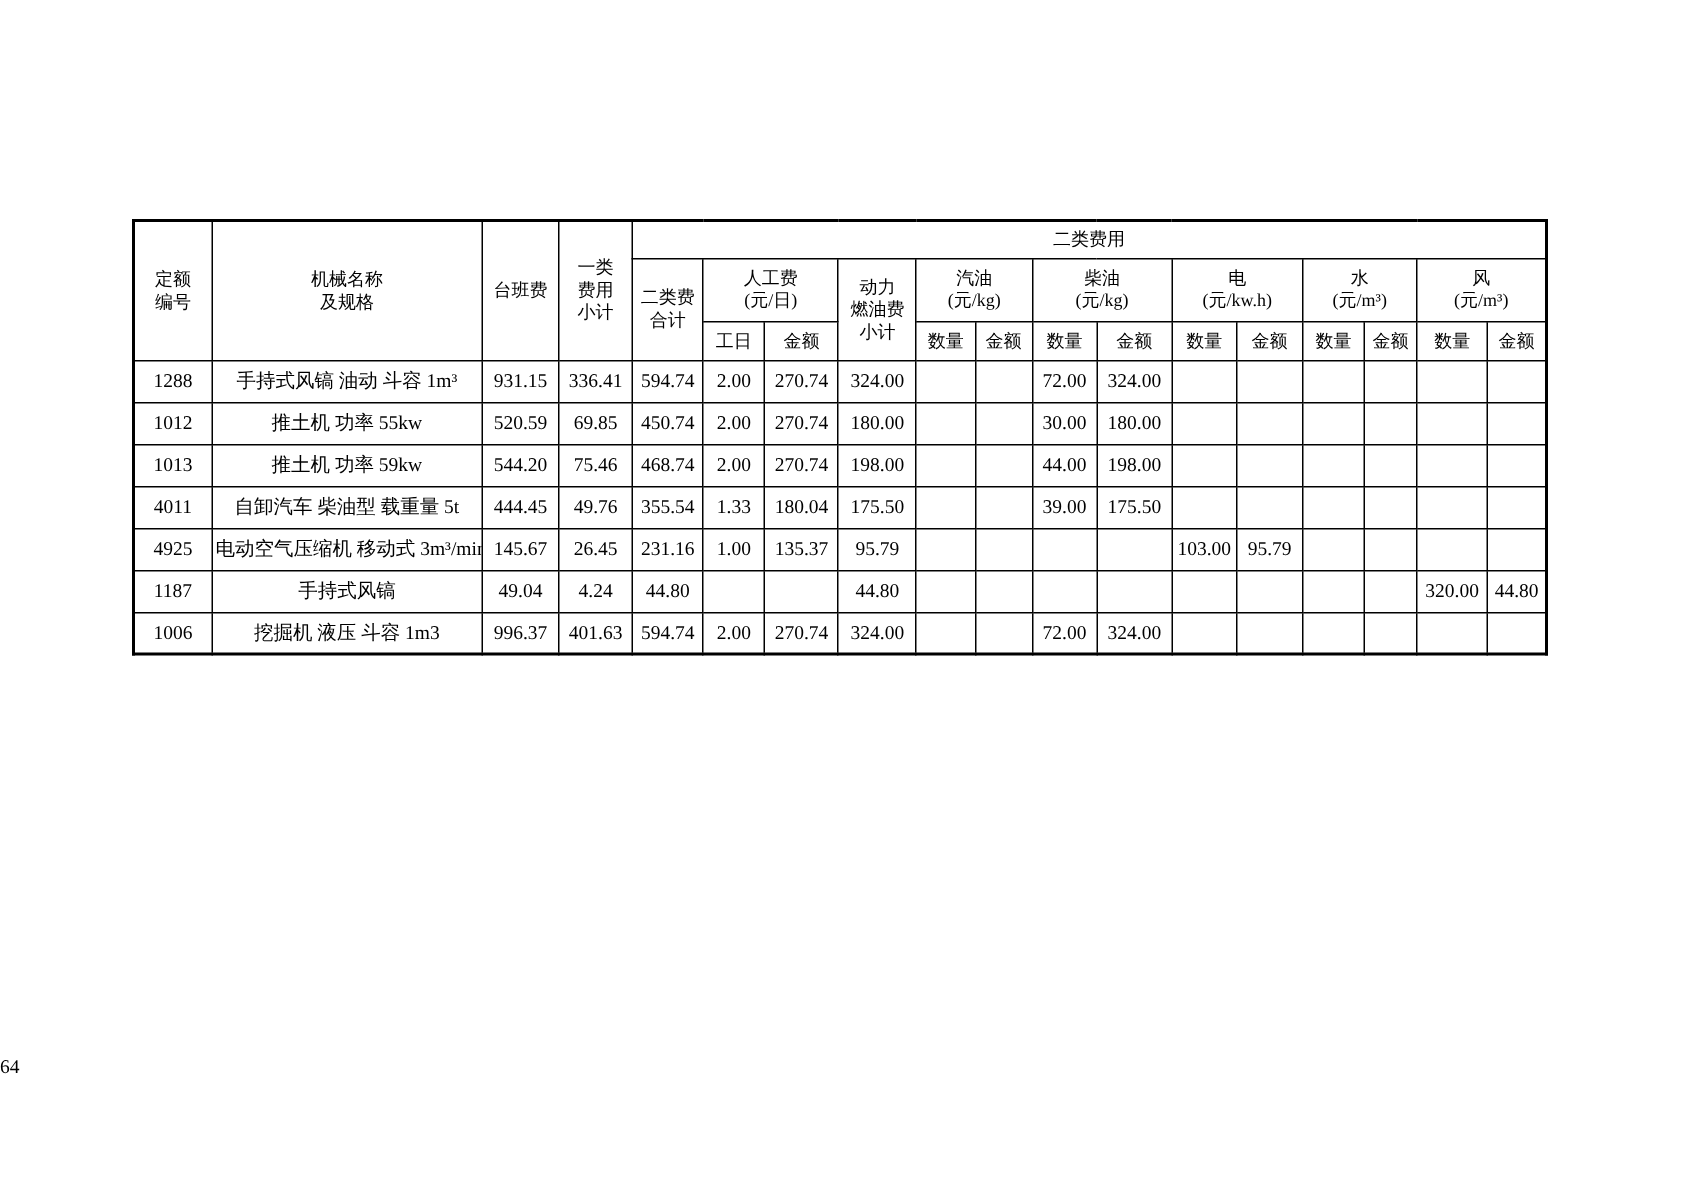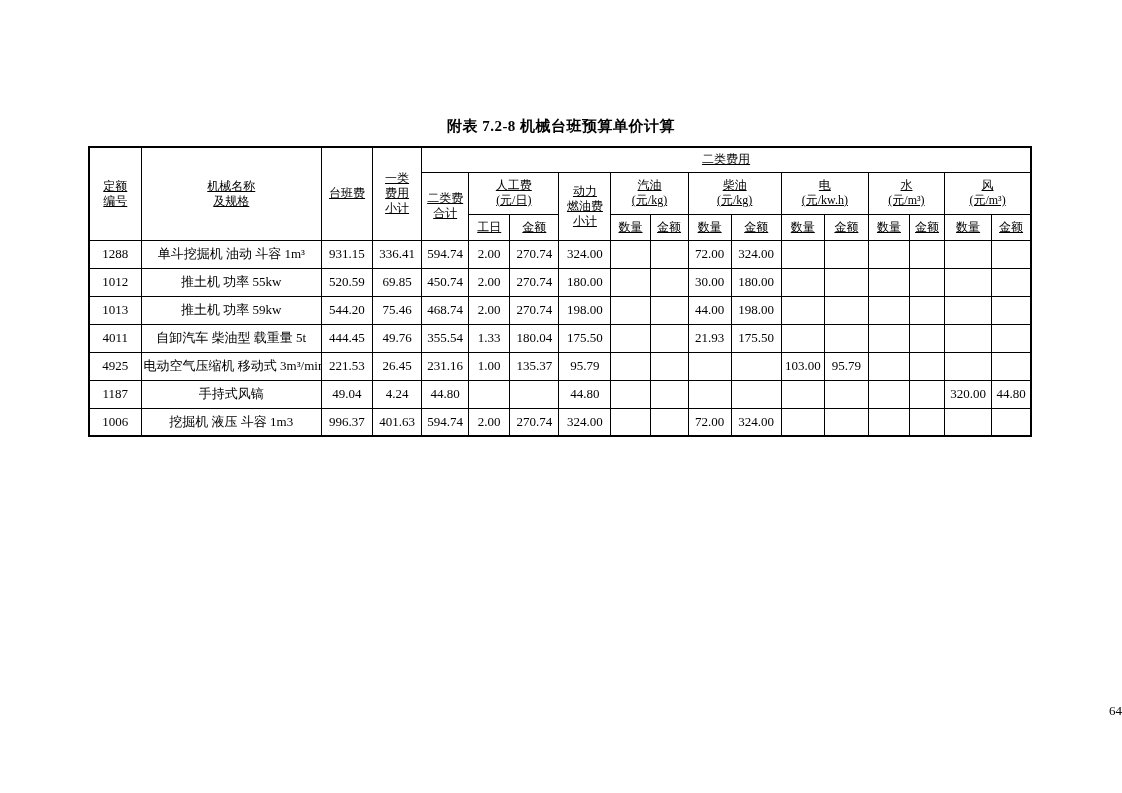--- a/index.html
+++ b/index.html
@@ -42,45 +42,43 @@
     vertical-align: middle;
     padding: 0 2px;
     overflow: hidden;
     box-sizing: border-box;
   }
   .cost-table thead th {
     font-weight: normal;
     font-size: 12px;
     line-height: 1.25;
     white-space: pre-line;
-    text-decoration: underline;
   }
   .cost-table thead tr.h-row1 { height: 25px; }
   .cost-table thead tr.h-row2 { height: 42px; }
   .cost-table thead tr.h-row3 { height: 26px; }
   .cost-table tbody tr { height: 28px; }
   .cost-table tbody td {
     font-size: 13px;
     white-space: nowrap;
   }
   .page-number {
     position: absolute;
     top: 703px;
     left: 0;
     width: 1122px;
-    text-align: right;
+    text-align: left;
     font-size: 13px;
   }
 </style>
 </head>
 <body>
 
 <div class="page">
 
-  <div class="doc-title">附表 7.2-8 机械台班预算单价计算</div>
 
   <table class="cost-table">
     <colgroup>
       <col style="width:52px">
         <col style="width:180px">
         <col style="width:51px">
         <col style="width:49px">
       <col style="width:47px">
         <col style="width:41px">
         <col style="width:49px">
@@ -138,21 +136,21 @@
         <th>金额</th>
         <th>数量</th>
         <th>金额</th>
         <th>数量</th>
         <th>金额</th>
       </tr>
     </thead>
     <tbody>
         <tr>
           <td>1288</td>
-          <td>单斗挖掘机 油动 斗容 1m³</td>
+          <td>手持式风镐 油动 斗容 1m³</td>
           <td>931.15</td>
           <td>336.41</td>
           <td>594.74</td>
           <td>2.00</td>
           <td>270.74</td>
           <td>324.00</td>
           <td></td>
           <td></td>
           <td>72.00</td>
           <td>324.00</td>
@@ -207,33 +205,33 @@
           <td>4011</td>
           <td>自卸汽车 柴油型 载重量 5t</td>
           <td>444.45</td>
           <td>49.76</td>
           <td>355.54</td>
           <td>1.33</td>
           <td>180.04</td>
           <td>175.50</td>
           <td></td>
           <td></td>
-          <td>21.93</td>
+          <td>39.00</td>
           <td>175.50</td>
           <td></td>
           <td></td>
           <td></td>
           <td></td>
           <td></td>
           <td></td>
         </tr>
         <tr>
           <td>4925</td>
           <td>电动空气压缩机 移动式 3m³/min</td>
-          <td>221.53</td>
+          <td>145.67</td>
           <td>26.45</td>
           <td>231.16</td>
           <td>1.00</td>
           <td>135.37</td>
           <td>95.79</td>
           <td></td>
           <td></td>
           <td></td>
           <td></td>
           <td>103.00</td>

